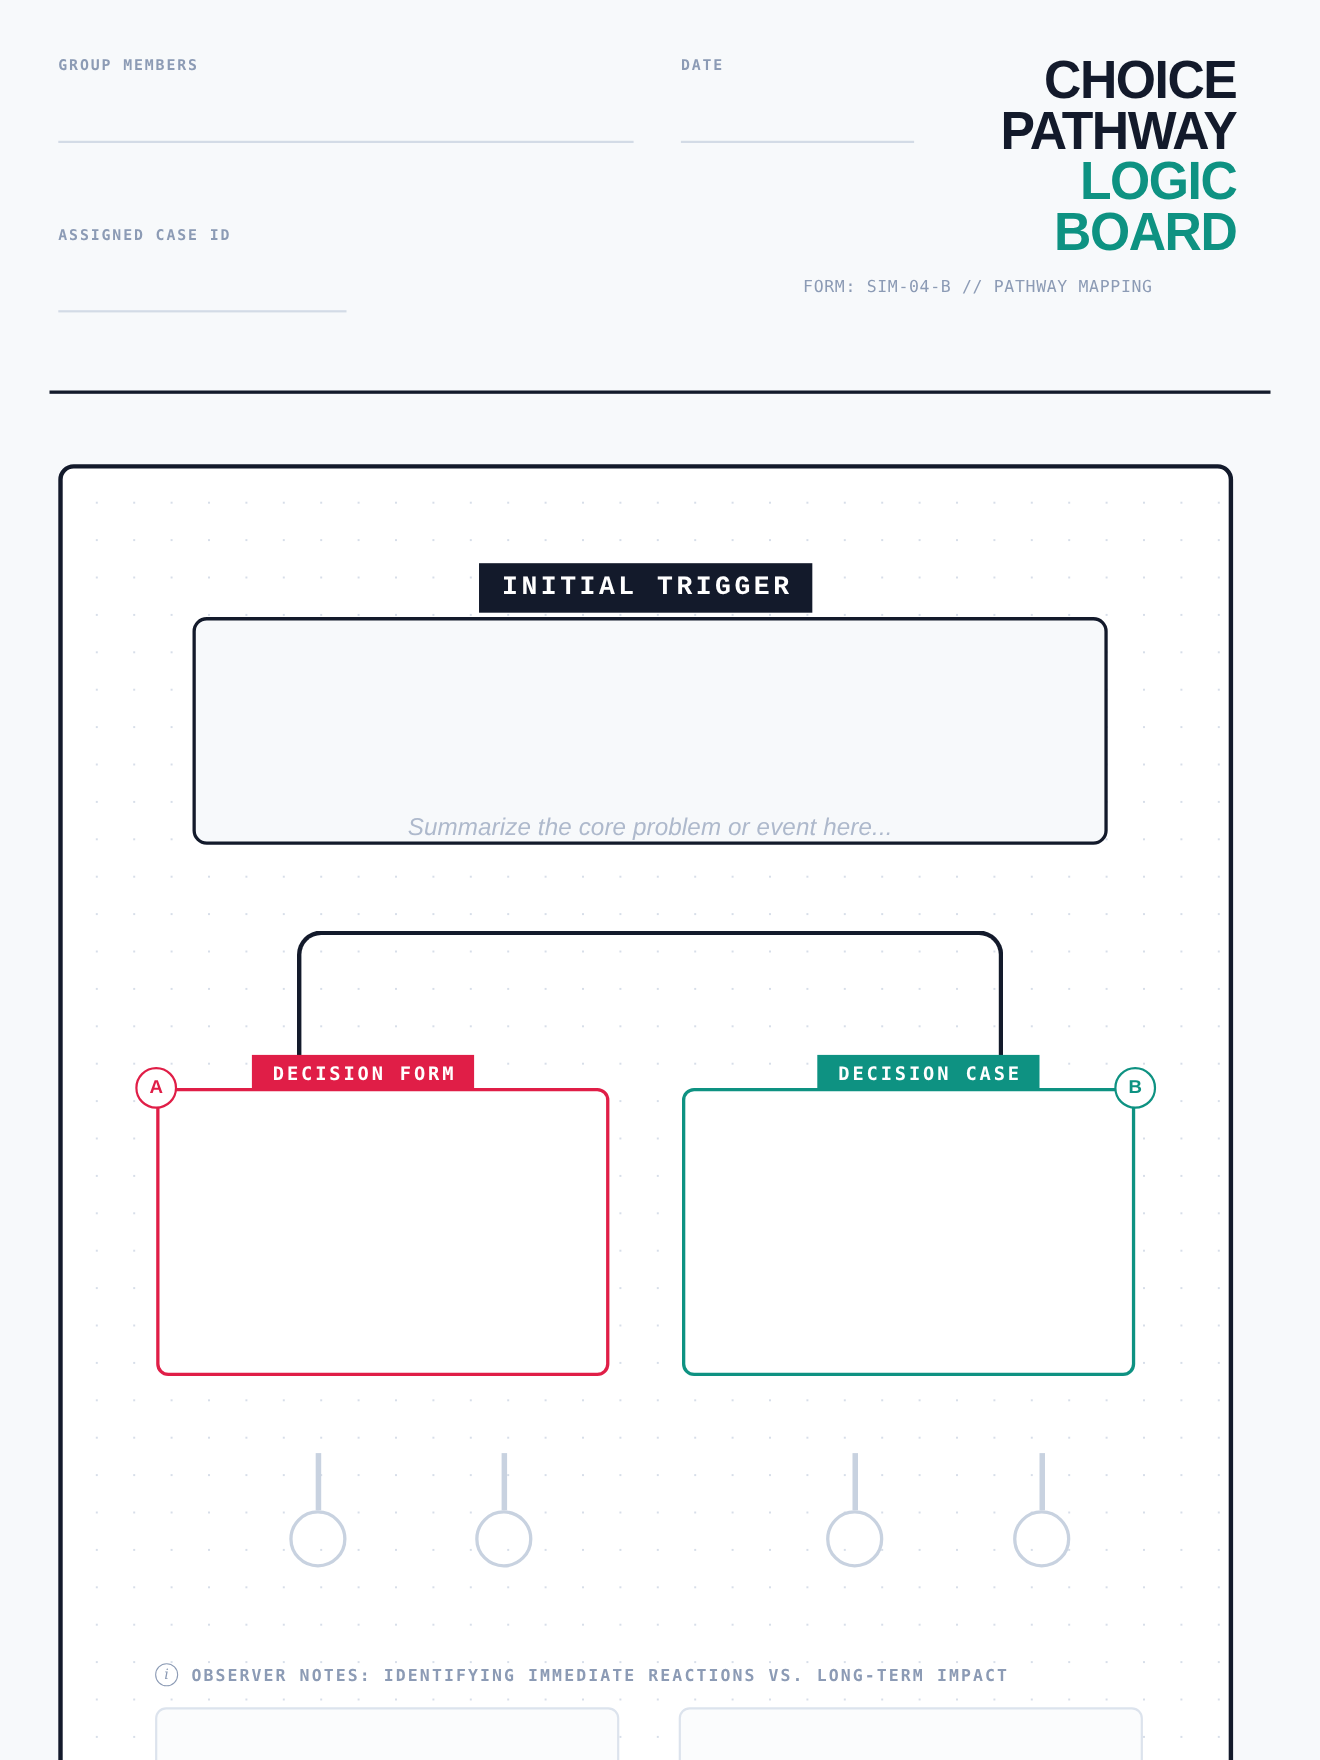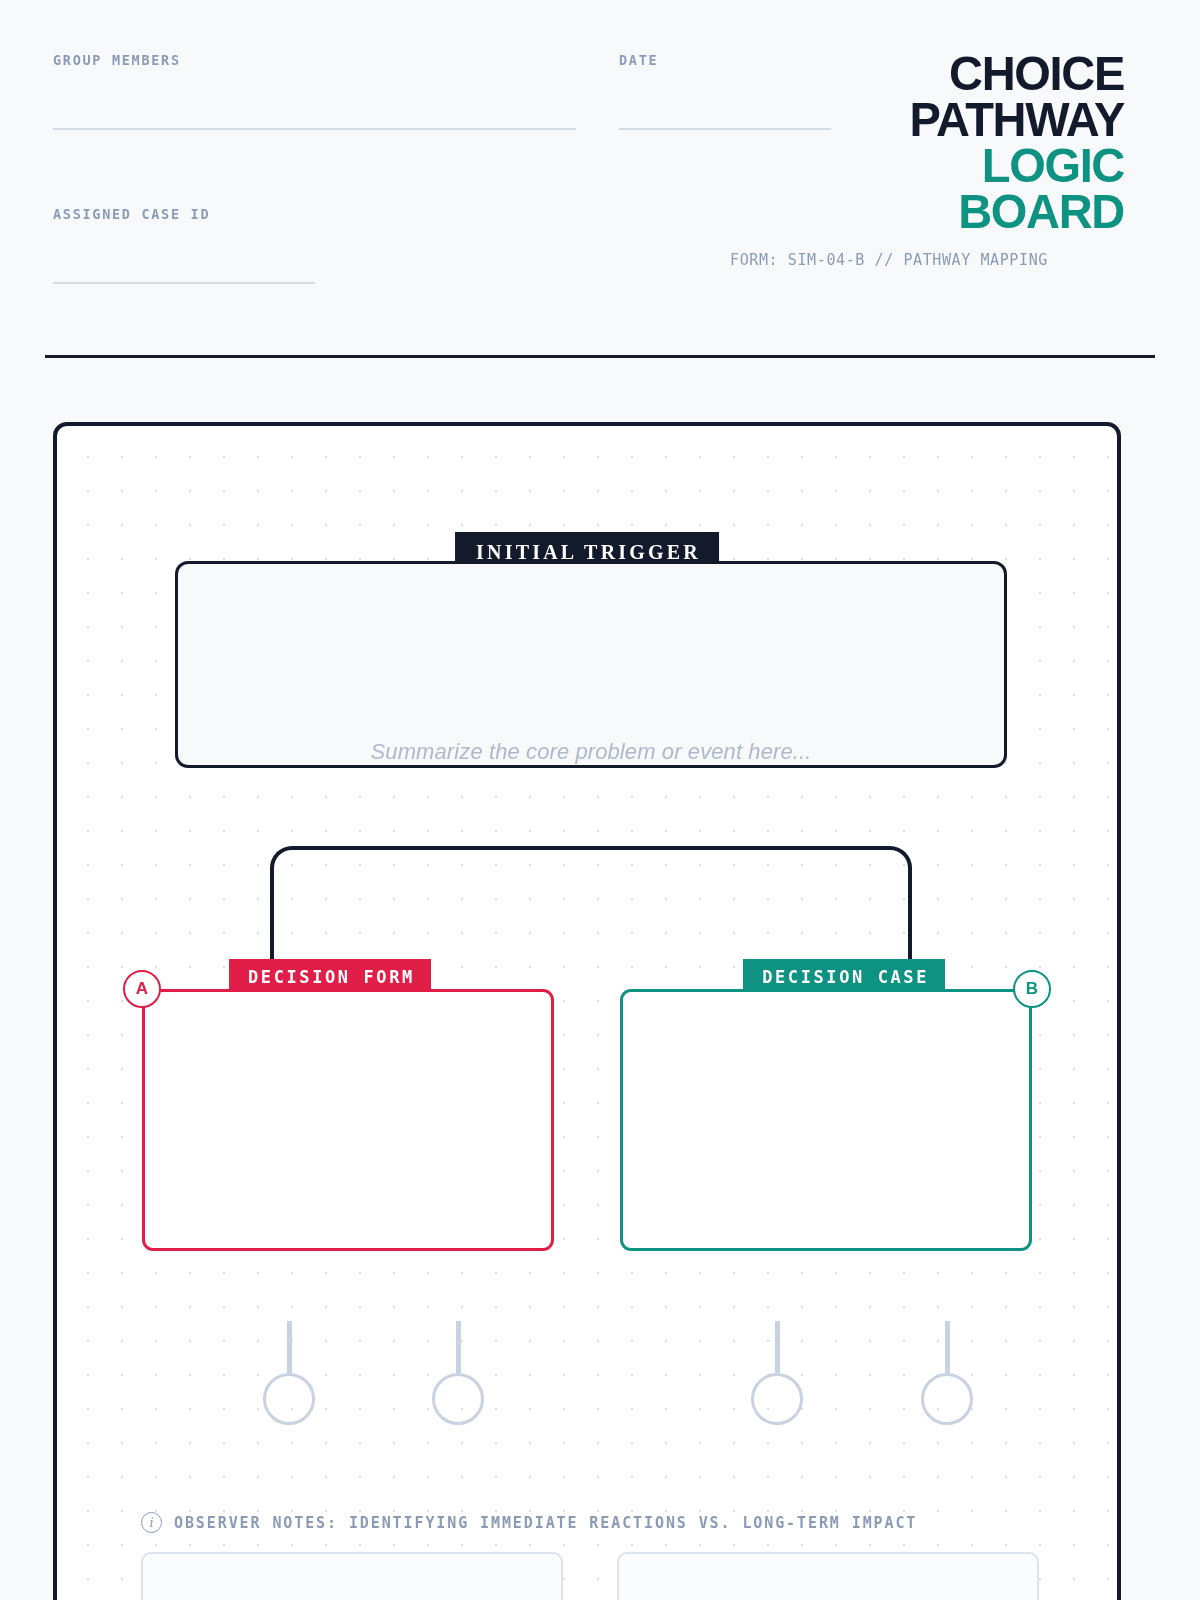--- a/index.html
+++ b/index.html
@@ -109,26 +109,26 @@
     overflow: hidden;
     background-image: radial-gradient(#D7DEE9 1.2px, transparent 1.3px);
     background-size: 34px 34px;
     background-position: 14px 14px;
   }
 
   
   .trigger-tag {
     position: absolute;
     left: 50%;
-    top: 106px;
+    top: 86px;
     transform: translateX(-50%);
     background: #131A2B;
     color: #FFFFFF;
-    font-family: Liberation Serif, serif;
-    font-size: 20px;
+    font-family: Liberation Mono, monospace;
+    font-size: 24px;
     font-weight: 700;
     letter-spacing: 3.2px;
     padding: 9px 18px 9px 21px;
     white-space: nowrap;
   }
 
   .trigger-box {
     position: absolute;
     left: 118px;
     top: 135px;

